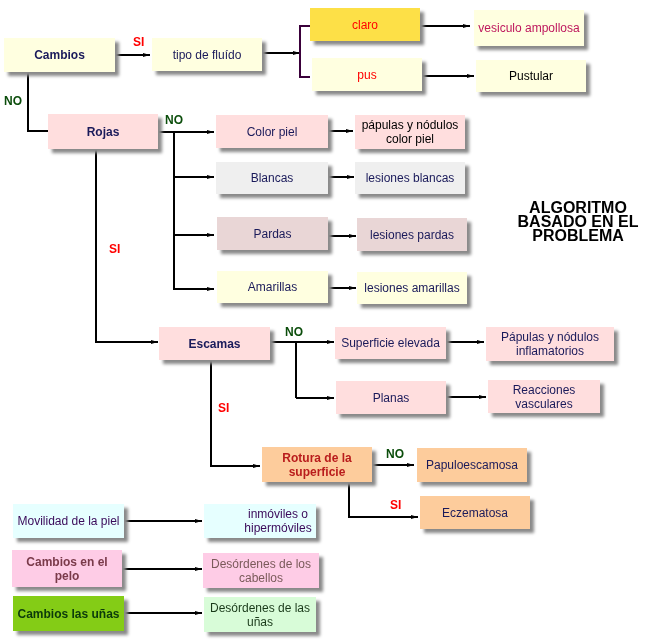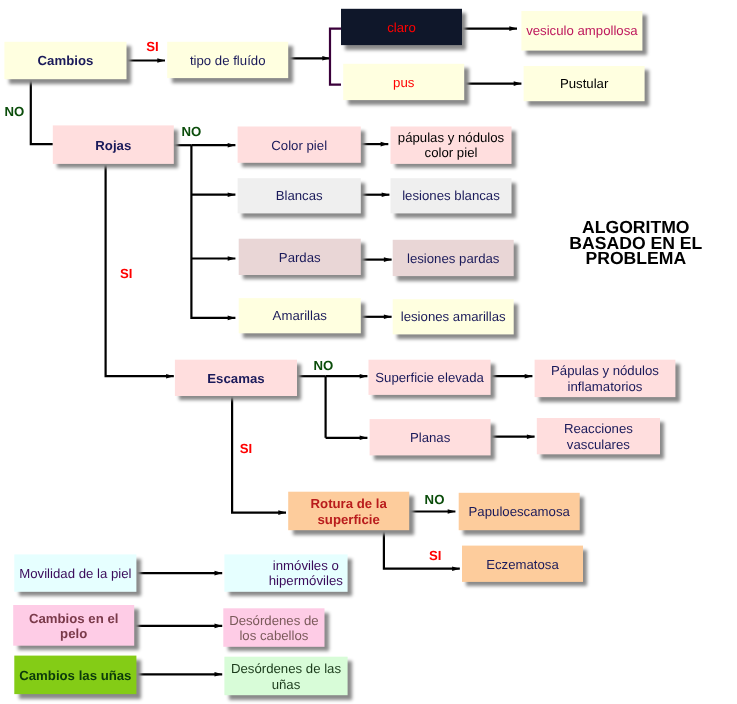--- a/index.html
+++ b/index.html
@@ -75,21 +75,21 @@
   <div class="label" style="left:4px; top:94px; color:#0b4d0b;">NO</div>
   <div class="label" style="left:165px; top:113px; color:#0b4d0b;">NO</div>
   <div class="label" style="left:109px; top:242px; color:#ff0000;">SI</div>
   <div class="label" style="left:285px; top:325px; color:#0b4d0b;">NO</div>
   <div class="label" style="left:218px; top:401px; color:#ff0000;">SI</div>
   <div class="label" style="left:386px; top:447px; color:#0b4d0b;">NO</div>
   <div class="label" style="left:390px; top:498px; color:#ff0000;">SI</div>
 
   <div class="box bold" style="left:4px; top:38px; width:111px; height:34px; background:#ffffe0;">Cambios</div>
   <div class="box" style="left:152px; top:38px; width:110px; height:33px; background:#ffffe0;">tipo de fluído</div>
-  <div class="box" style="left:310px; top:8px; width:110px; height:33px; background:#0f172a; color:#ff0000;">claro</div>
+  <div class="box" style="left:310px; top:8px; width:110px; height:33px; background:#fde047; color:#ff0000;">claro</div>
   <div class="box" style="left:312px; top:58px; width:110px; height:33px; background:#ffffe0; color:#ff0000;">pus</div>
   <div class="box" style="left:474px; top:10px; width:110px; height:36px; background:#ffffe0; color:#be185d;">vesiculo ampollosa</div>
   <div class="box" style="left:476px; top:60px; width:110px; height:32px; background:#ffffe0; color:#000;">Pustular</div>
 
   <div class="box bold" style="left:48px; top:114px; width:110px; height:35px; background:#ffdede;text-align:center;">Rojas</div>
   <div class="box" style="left:216px; top:115px; width:112px; height:33px; background:#ffdede;">Color piel</div>
   <div class="box" style="left:355px; top:115px; width:110px; height:34px; background:#ffdede; color:#000;">pápulas y nódulos color piel</div>
   <div class="box" style="left:216px; top:162px; width:112px; height:32px; background:#efefef;">Blancas</div>
   <div class="box" style="left:355px; top:162px; width:110px; height:32px; background:#efefef;">lesiones blancas</div>
   <div class="box" style="left:217px; top:217px; width:111px; height:33px; background:#e9d6d6;">Pardas</div>
@@ -103,16 +103,16 @@
   <div class="box" style="left:336px; top:381px; width:110px; height:33px; background:#ffdede;">Planas</div>
   <div class="box" style="left:488px; top:380px; width:112px; height:33px; background:#ffdede;">Reacciones vasculares</div>
 
   <div class="box bold" style="left:262px; top:447px; width:110px; height:35px; background:#fdcc9c; color:#b91c1c;">Rotura de la superficie</div>
   <div class="box" style="left:417px; top:448px; width:110px; height:34px; background:#fdcc9c;">Papuloescamosa</div>
   <div class="box" style="left:420px; top:496px; width:110px; height:33px; background:#fdcc9c;">Eczematosa</div>
 
   <div class="box" style="left:13px; top:504px; width:111px; height:34px; background:#e6ffff; color:#3a0a5a;">Movilidad de la piel</div>
   <div class="box" style="left:204px; top:504px; width:112px; height:34px; background:#e6ffff; color:#3a0a5a;padding-left:40px;">inmóviles o hipermóviles</div>
   <div class="box bold" style="left:12px; top:550px; width:110px; height:37px; background:#fecce6; color:#7a3a4a;">Cambios en el pelo</div>
-  <div class="box" style="left:203px; top:553px; width:92px; height:35px; background:#fecce6; color:#7a5a5a;">Desórdenes de los cabellos</div>
+  <div class="box" style="left:203px; top:553px; width:116px; height:35px; background:#fecce6; color:#7a5a5a;">Desórdenes de los cabellos</div>
   <div class="box bold" style="left:13px; top:596px; width:111px; height:35px; background:#84cc16; color:#0b3a0b;">Cambios las uñas</div>
   <div class="box" style="left:204px; top:597px; width:112px; height:35px; background:#d8fcd8; color:#1a3a1a;">Desórdenes de las uñas</div>
 </div>
 
 </body></html>

